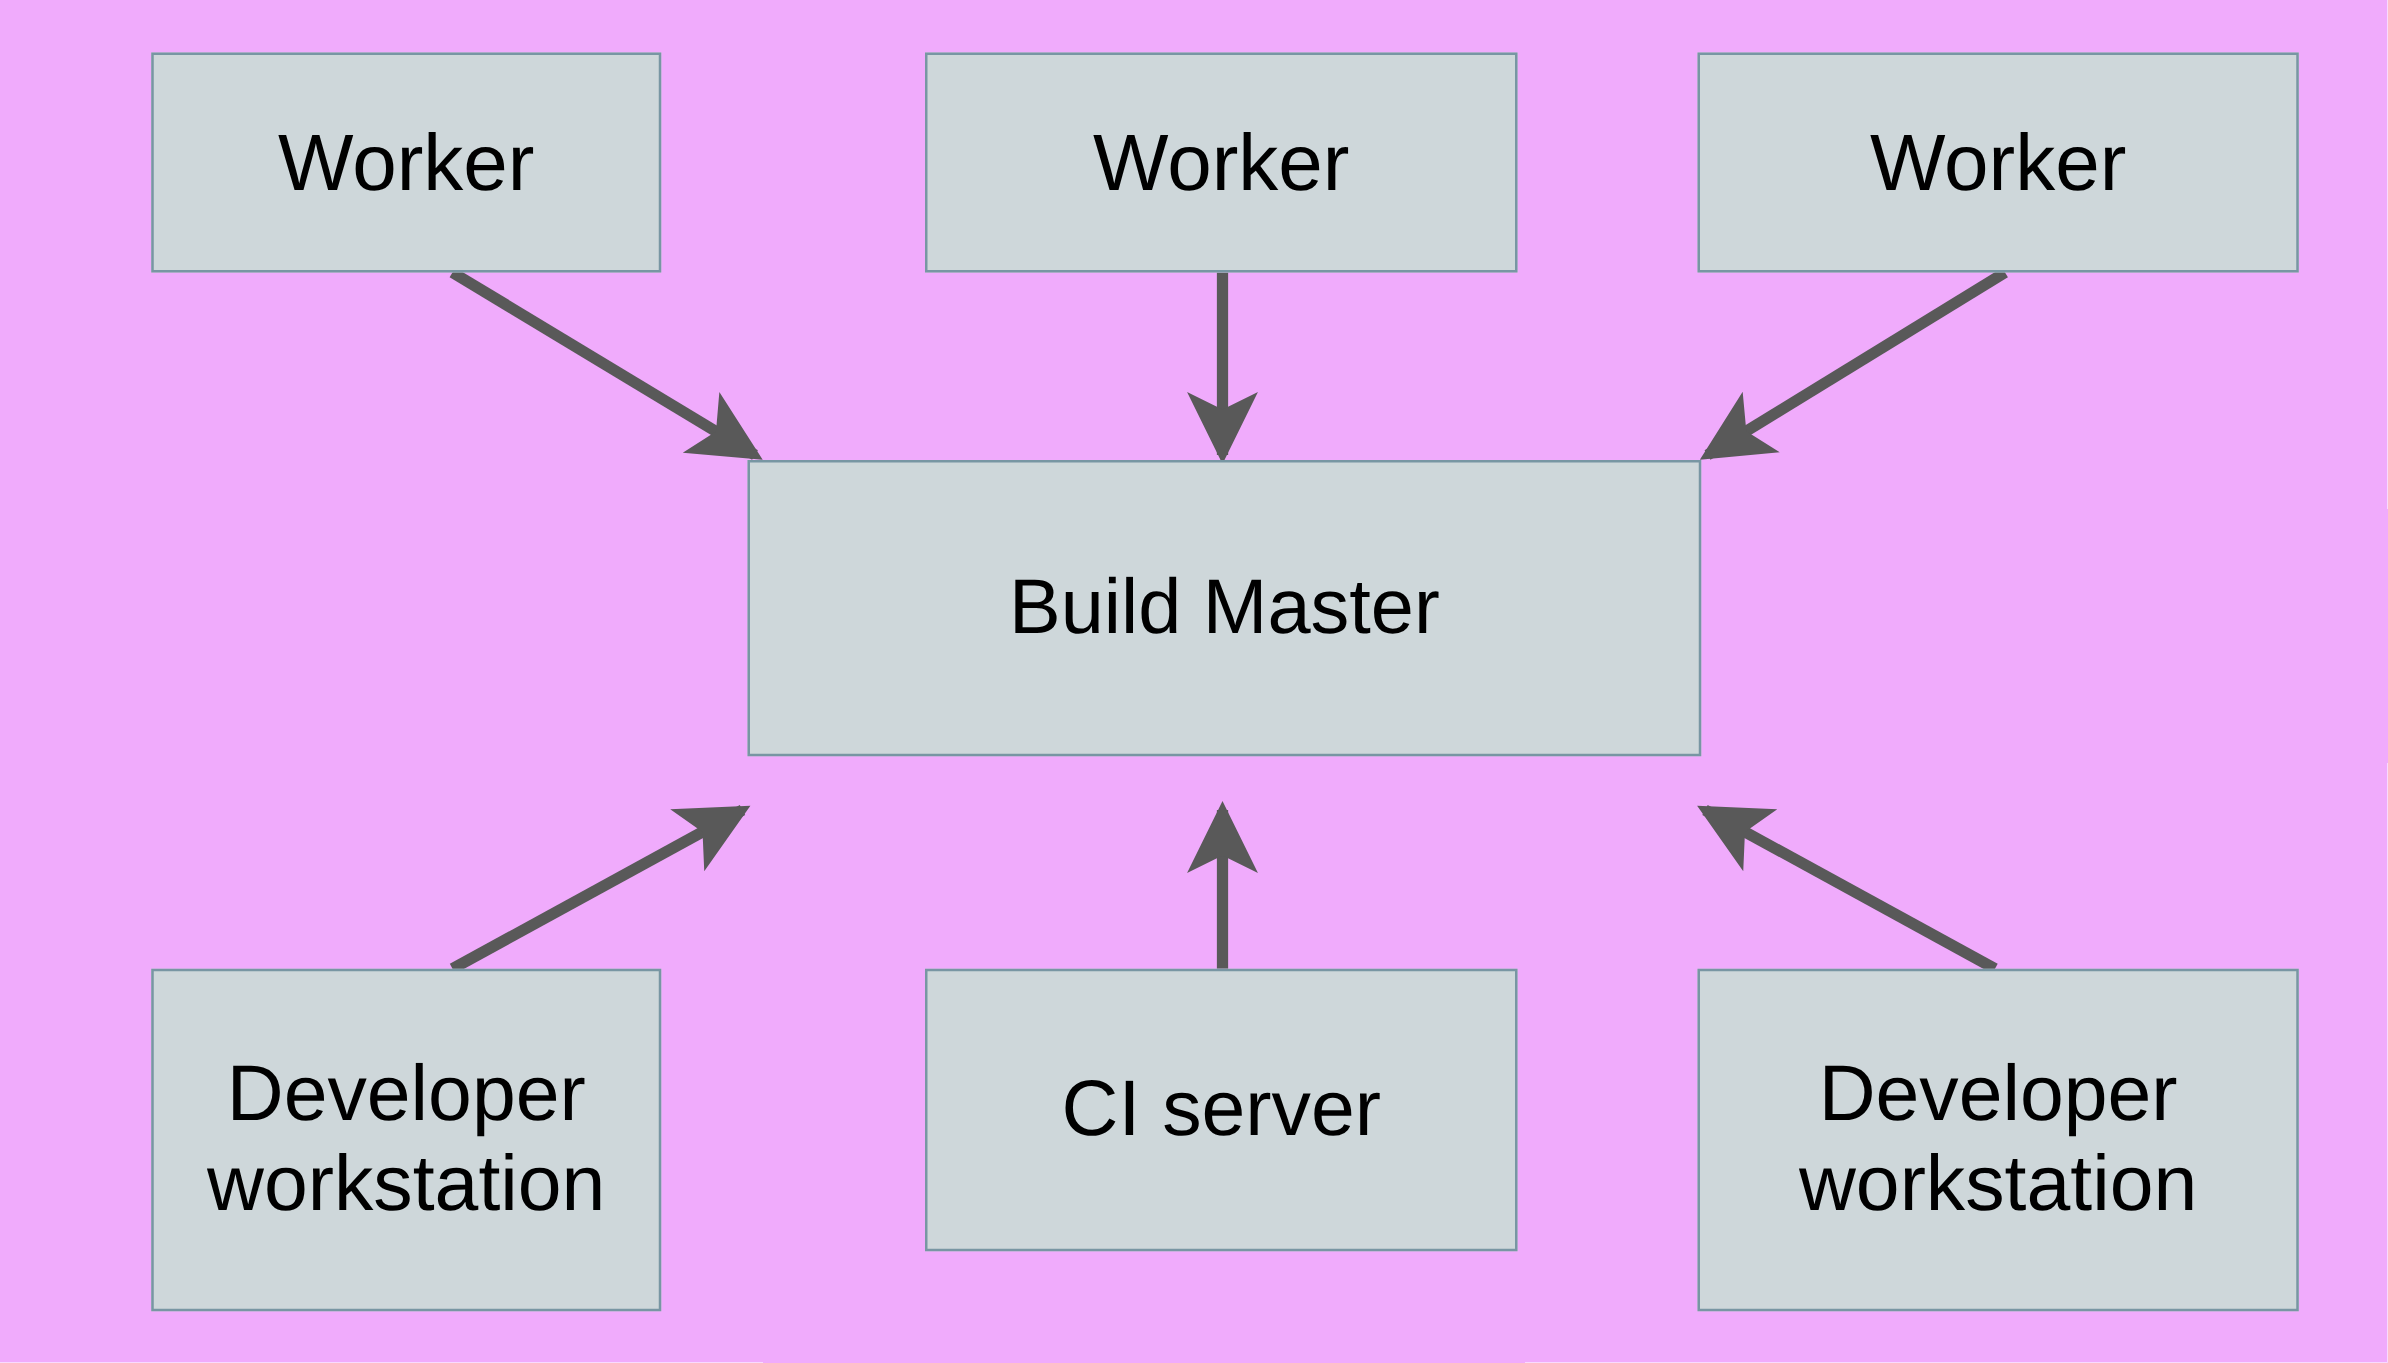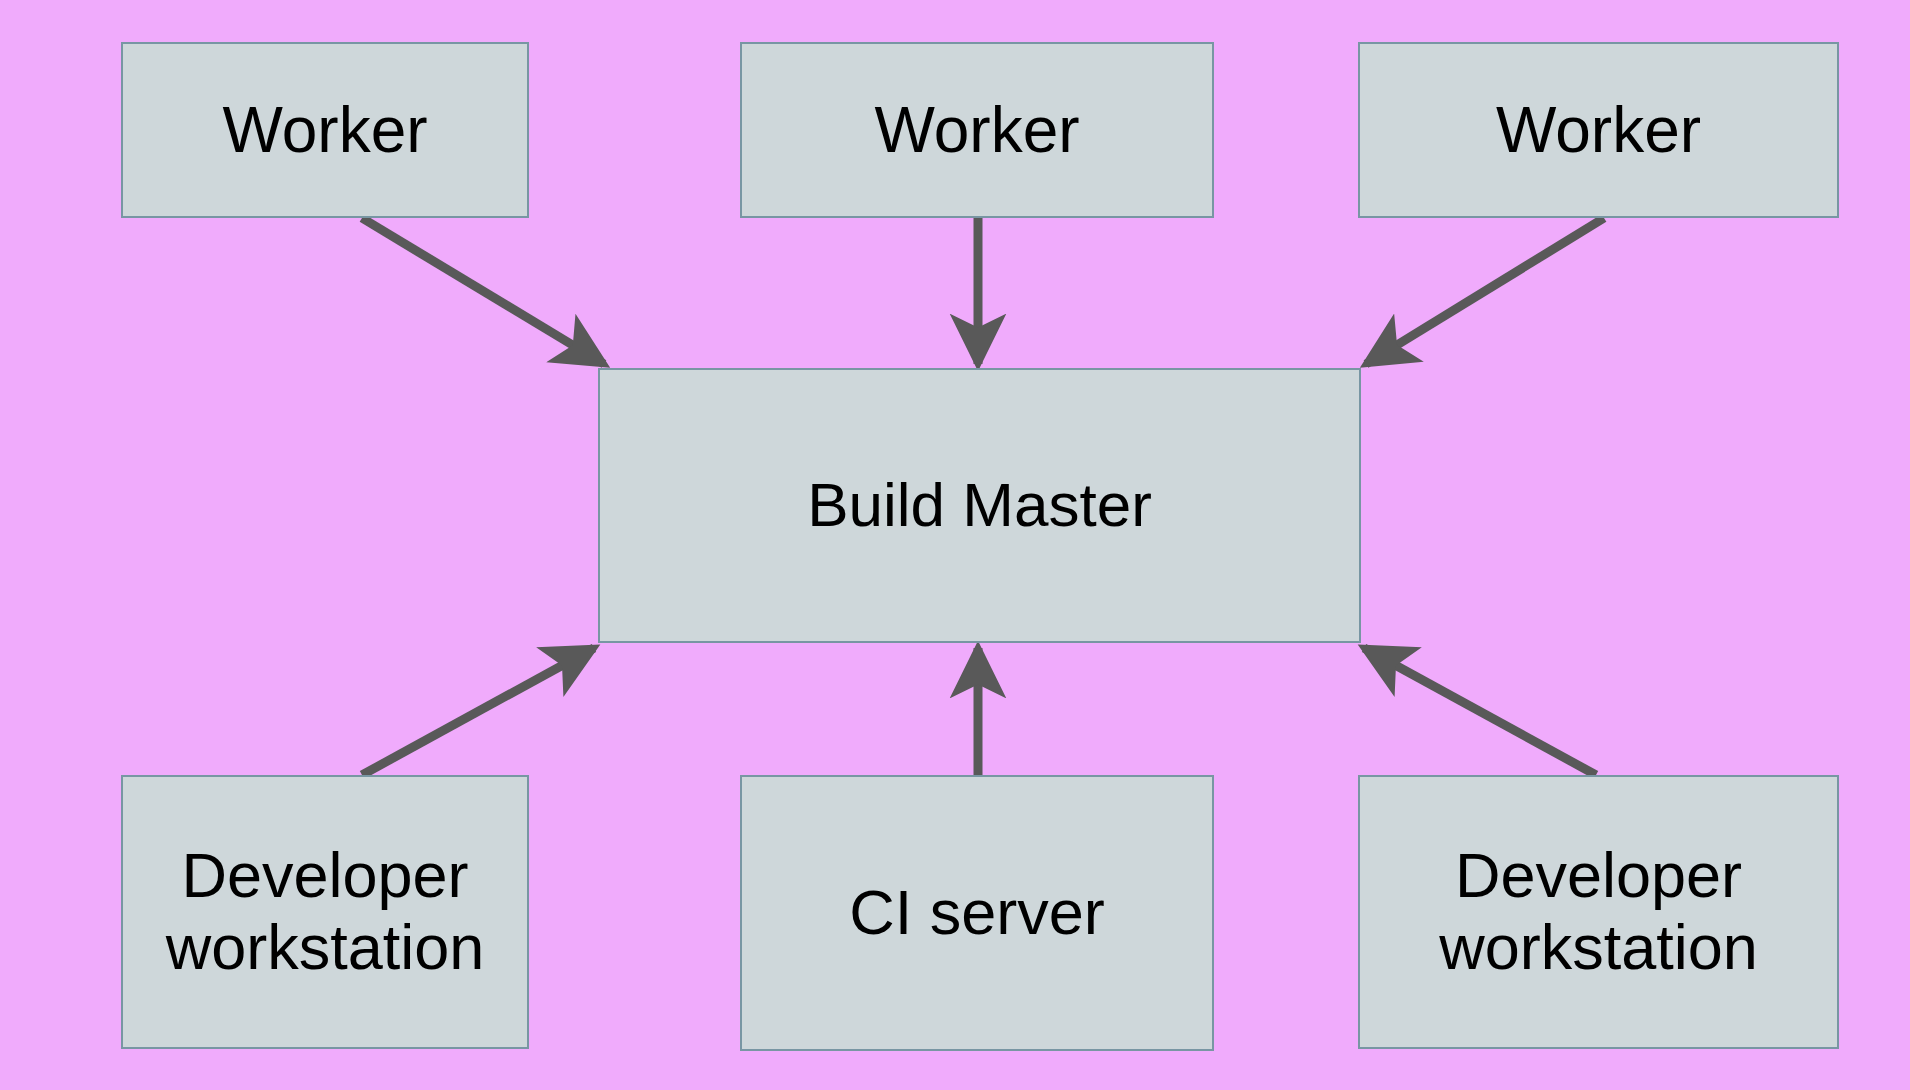--- a/index.html
+++ b/index.html
@@ -40,23 +40,23 @@
   .node-label {
     display: block;
     width: 100%;
     padding: 0 6px;
     box-sizing: border-box;
   }
   
   #node-worker-1 { left: 121px; top: 42px;  width: 408px; height: 176px; font-size: 64px; }
   #node-worker-2 { left: 740px; top: 42px;  width: 474px; height: 176px; font-size: 64px; }
   #node-worker-3 { left: 1358px;top: 42px;  width: 481px; height: 176px; font-size: 64px; }
-  #node-build-master { left: 598px; top: 368px; width: 763px; height: 275px; font-size: 62px; }
+  #node-build-master { left: 598px; top: 368px; width: 763px; height: 237px; font-size: 62px; }
   #node-dev-ws-left  { left: 121px; top: 775px; width: 408px; height: 274px; font-size: 63px; }
-  #node-ci-server    { left: 740px; top: 775px; width: 474px; height: 276px; font-size: 63px; }
+  #node-ci-server    { left: 740px; top: 775px; width: 474px; height: 226px; font-size: 63px; }
   #node-dev-ws-right { left: 1358px;top: 775px; width: 481px; height: 274px; font-size: 63px; }
 </style>
 </head>
 <body>
 
 <div id="canvas">
 
   <svg id="edge-layer" viewBox="0 0 1910 1090" width="1910" height="1090" xmlns="http://www.w3.org/2000/svg">
     <defs>
       <marker id="arrowhead" markerWidth="7" markerHeight="7" refX="5.6" refY="3.5" orient="auto" markerUnits="strokeWidth">

